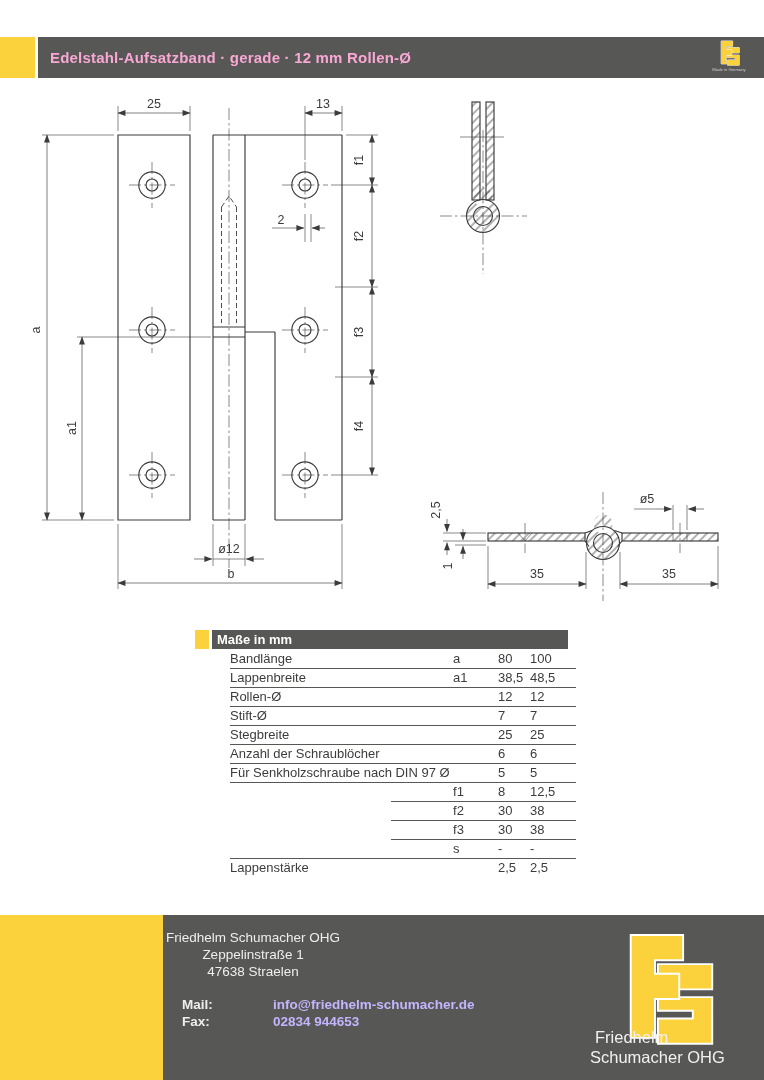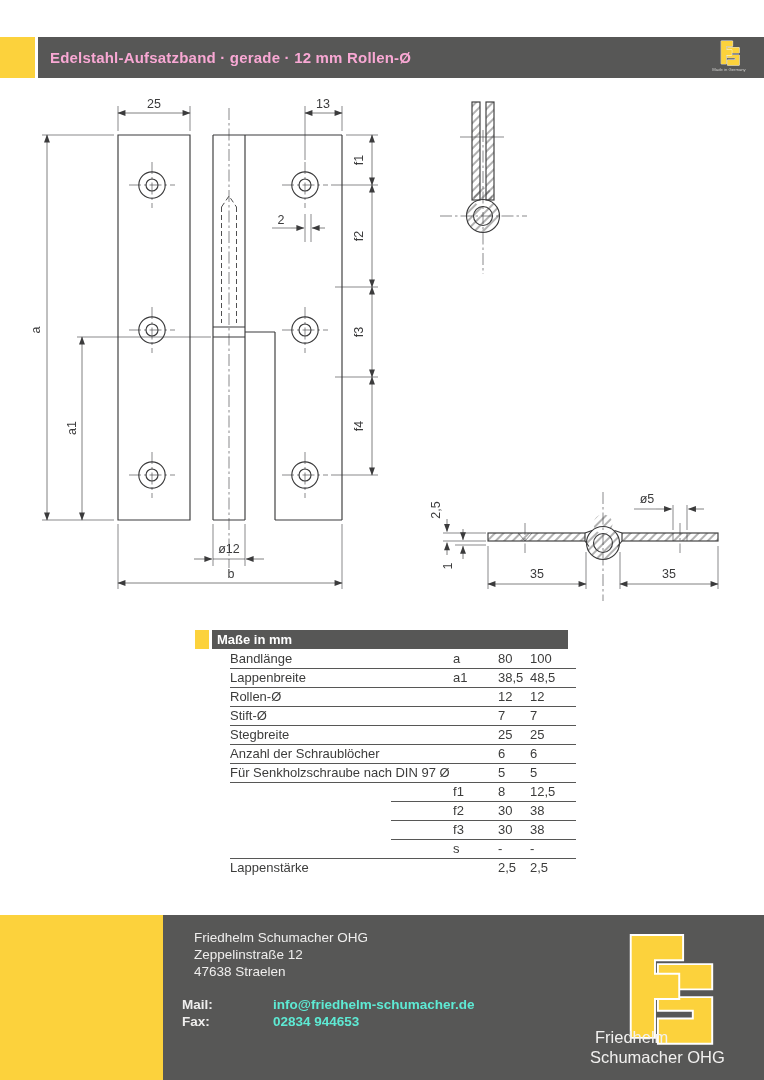--- a/index.html
+++ b/index.html
@@ -23,25 +23,25 @@
   td.lbl{padding-left:6px;}
   td.param{padding-left:2px;}
   td.v{padding-left:2px;}
   tr.full td{border-bottom:1px solid #575756;}
   tr.partial td.b{border-bottom:1px solid #575756;}
 
   
   .ftr-yellow{position:absolute;left:0;top:915px;width:163px;height:165px;background:#fcd23c;}
   .ftr-gray{position:absolute;left:163px;top:915px;width:601px;height:165px;background:#575756;
             color:#efeeed;font-size:13.5px;line-height:17px;}
-  .f-address{position:absolute;left:31px;top:14px;}
+  .f-address{position:absolute;left:3px;top:14px;text-align:center;}
   .f-contacts{position:absolute;left:19px;top:81px;}
   .f-row{display:flex;font-weight:bold;}
   .f-lab{width:91px;}
-  .f-val a,.f-val{color:#5eead4;text-decoration:none;}
+  .f-val a,.f-val{color:#c4b5fd;text-decoration:none;}
 
   
   svg.draw{position:absolute;left:0;top:0;pointer-events:none;
            font-family:"Liberation Sans",sans-serif;}
   .o{stroke:#3b3b3c;stroke-width:1.15;fill:none;}
   .oh{stroke:#3b3b3c;stroke-width:1.15;fill:url(#hatch);}
   .t{stroke:#3b3b3c;stroke-width:.6;fill:none;}
   .d{stroke:#3b3b3c;stroke-width:.65;fill:none;}
   .cl{stroke:#3b3b3c;stroke-width:.6;fill:none;stroke-dasharray:12 3 2.5 3;}
   .hid{stroke:#3b3b3c;stroke-width:.9;fill:none;stroke-dasharray:5 3;}
@@ -147,21 +147,21 @@
           <td class="v">2,5</td>
           <td class="v">2,5</td>
         </tr>
   </tbody>
     </table>
 
   <div class="ftr-yellow"></div>
   <div class="ftr-gray">
     <div class="f-address">
       <div>Friedhelm Schumacher OHG</div>
-      <div>Zeppelinstraße 12</div>
+      <div>Zeppelinstraße 1</div>
       <div>47638 Straelen</div>
     </div>
     <div class="f-contacts">
       <div class="f-row">
           <span class="f-lab">Mail:</span>
           <span class="f-val">info@friedhelm-schumacher.de</span>
         </div>
       <div class="f-row">
           <span class="f-lab">Fax:</span>
           <span class="f-val">02834 944653</span>

